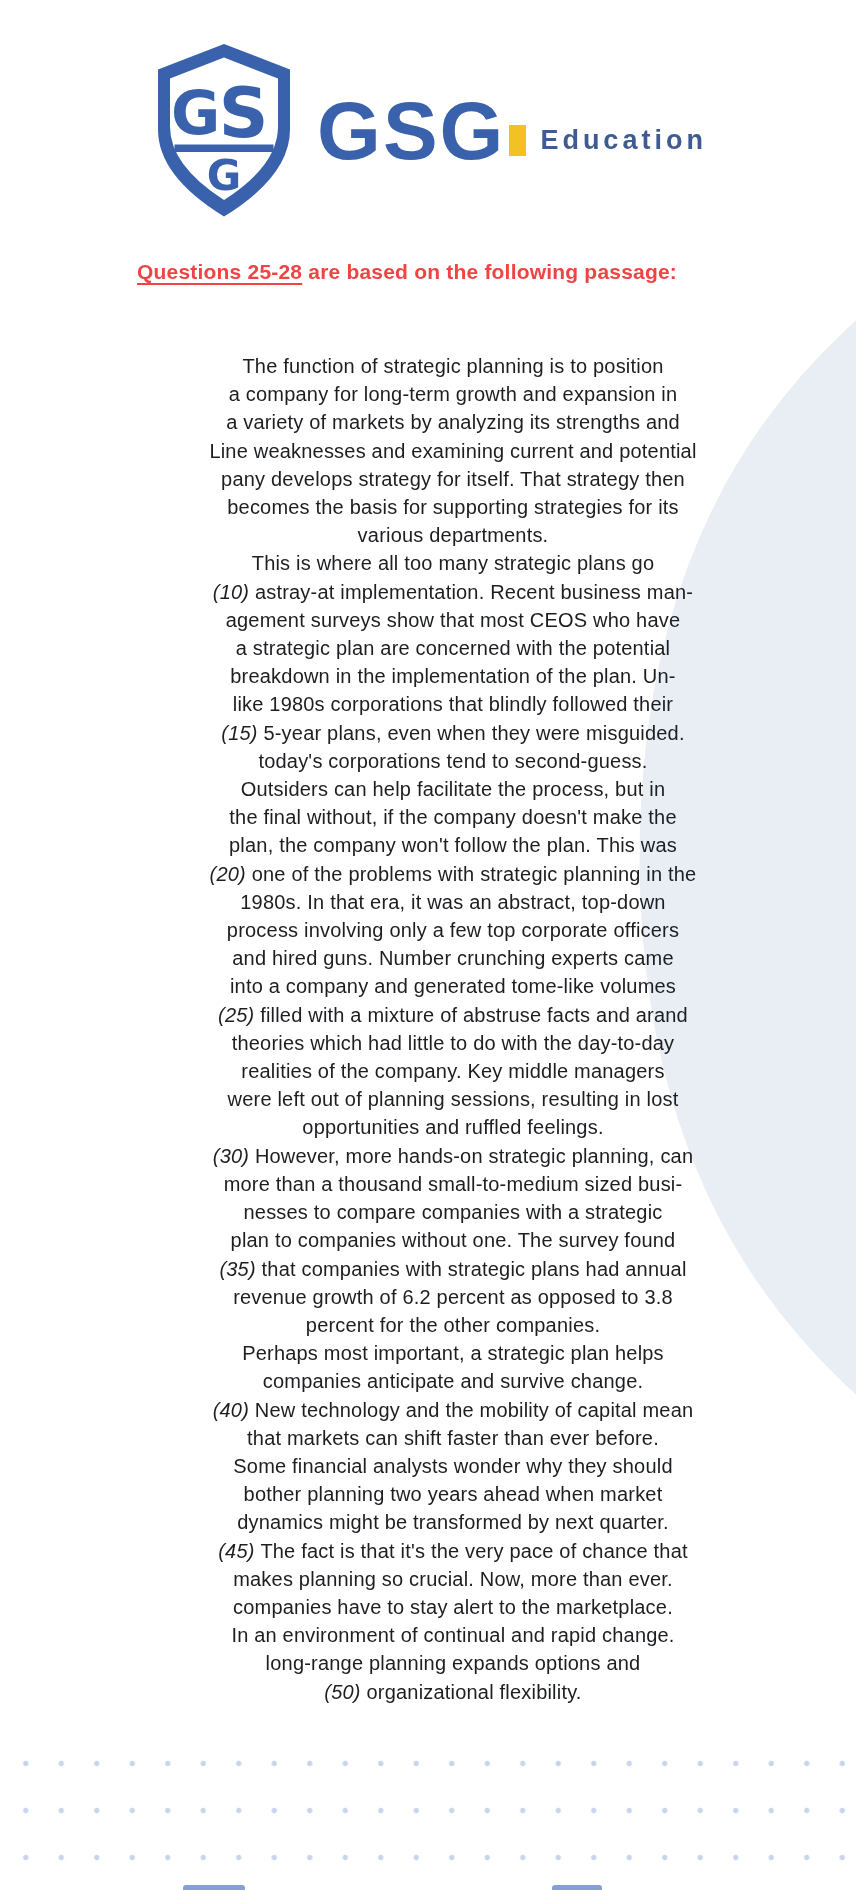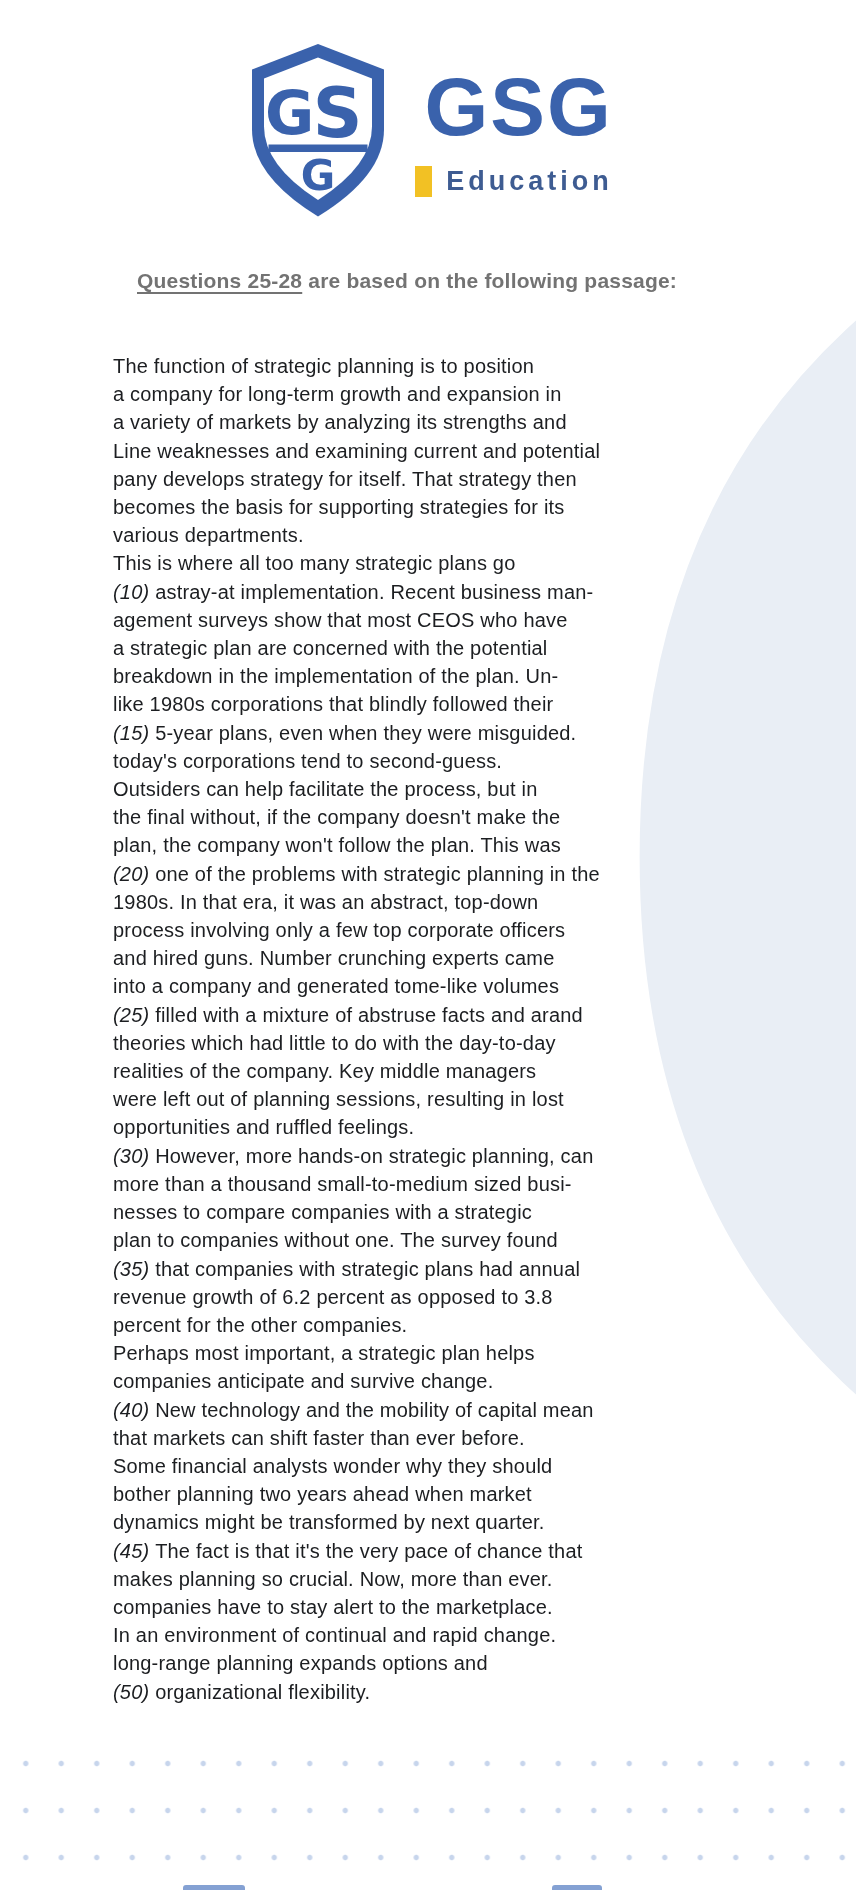--- a/index.html
+++ b/index.html
@@ -59,61 +59,62 @@
     left: 0;
     top: 36px;
     width: 856px;
     display: flex;
     justify-content: center;
     align-items: center;
     gap: 18px;
     z-index: 1;
   }
   .shield { width: 150px; height: 190px; }
-  .brand-col { display: flex; flex-direction: column; align-items: flex-end; }
+  .brand-col { display: flex; flex-direction: row; align-items: center; }
   .brand-name {
     font-size: 82px;
     font-weight: bold;
     letter-spacing: 2px;
     color: #3a62ac;
     line-height: 1.0;
   }
   .tagline-row { display: flex; align-items: center; gap: 14px; margin-top: 18px; margin-left: 4px; }
   .tagline-bar { width: 17px; height: 31px; background: #f2c124; }
   .tagline-text {
     font-size: 27px;
     font-weight: bold;
     letter-spacing: 4px;
     color: #3e5c92;
   }
 
   
   .heading {
     position: absolute;
     left: 137px;
-    top: 269px;
+    top: 260px;
     z-index: 1;
     font-size: 21px;
     font-weight: bold;
-    color: #737373;
+    color: #ef4444;
     letter-spacing: 0.2px;
   }
   .heading .underlined {
     text-decoration: underline;
     text-decoration-thickness: 2px;
     text-underline-offset: 4px;
   }
 
   
   .passage {
     position: absolute;
     left: 113px;
     top: 352px;
     width: 680px;
     z-index: 1;
+    text-align: center;
   }
   .pline {
     font-size: 20px;
     line-height: 28.2px;
     letter-spacing: 0.2px;
     color: #1c1e21;
     white-space: nowrap;
   }
   .lnum { font-style: italic; }
 </style>

